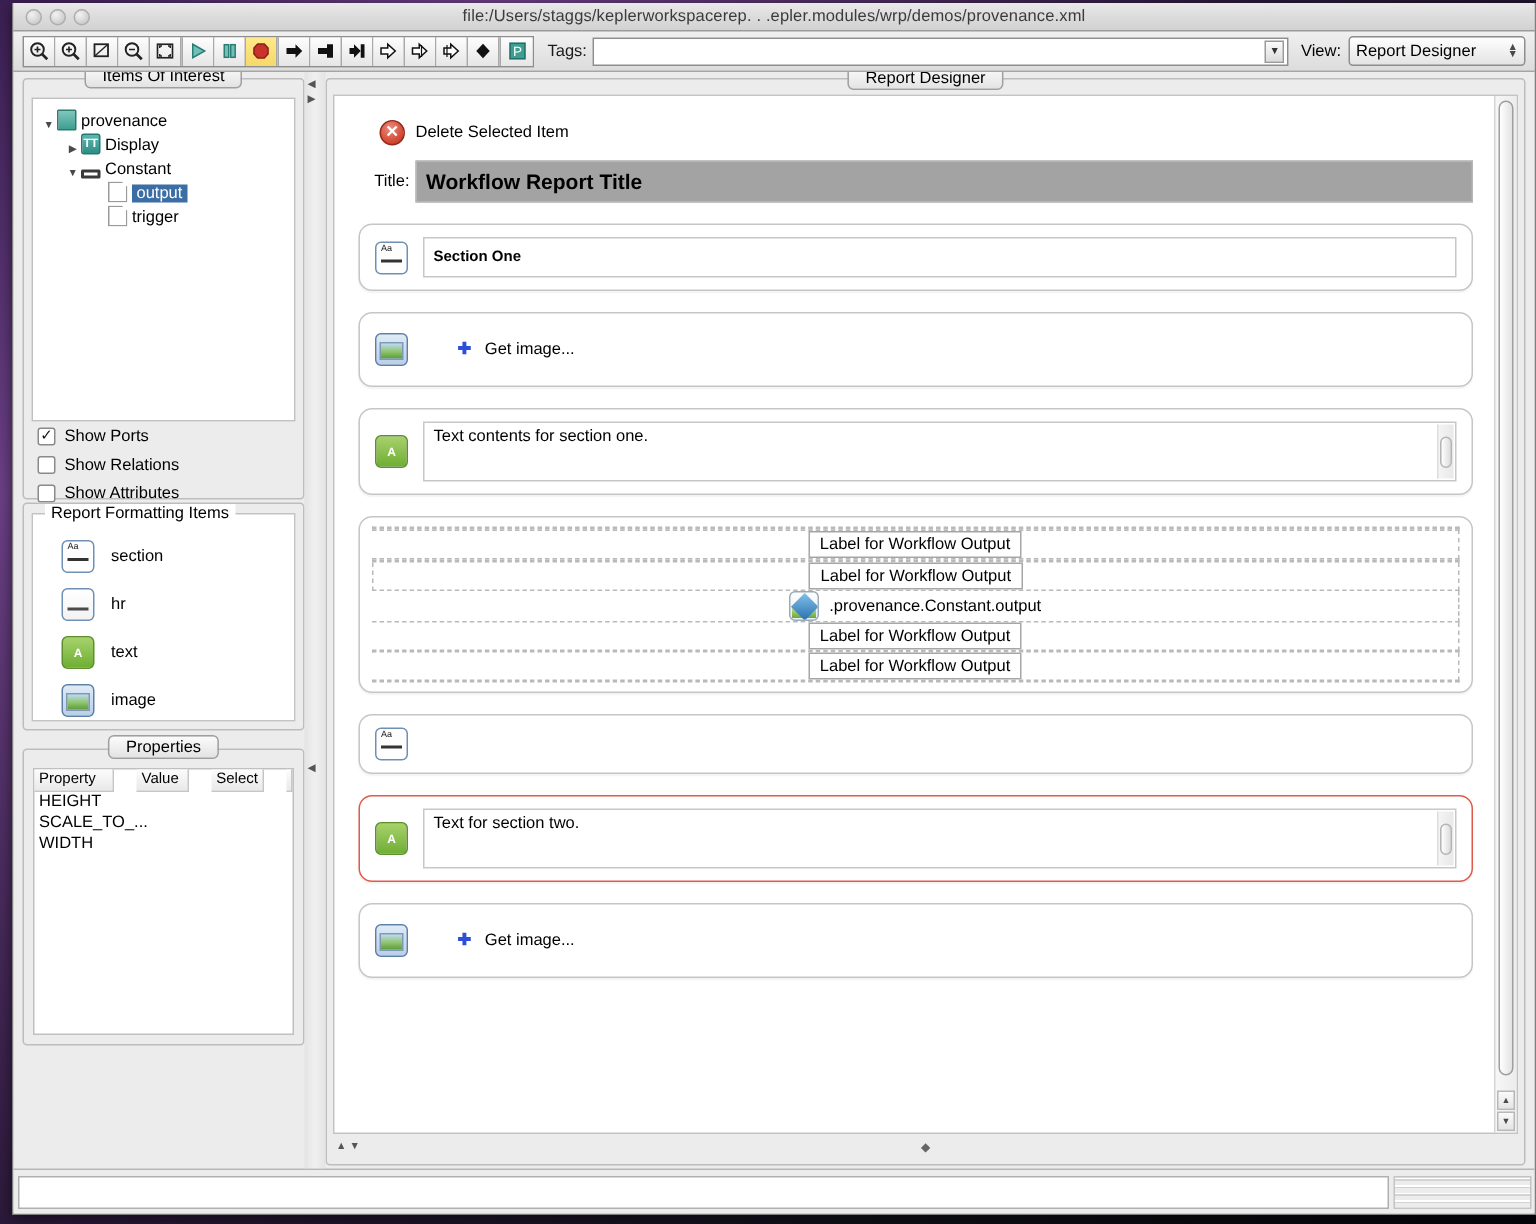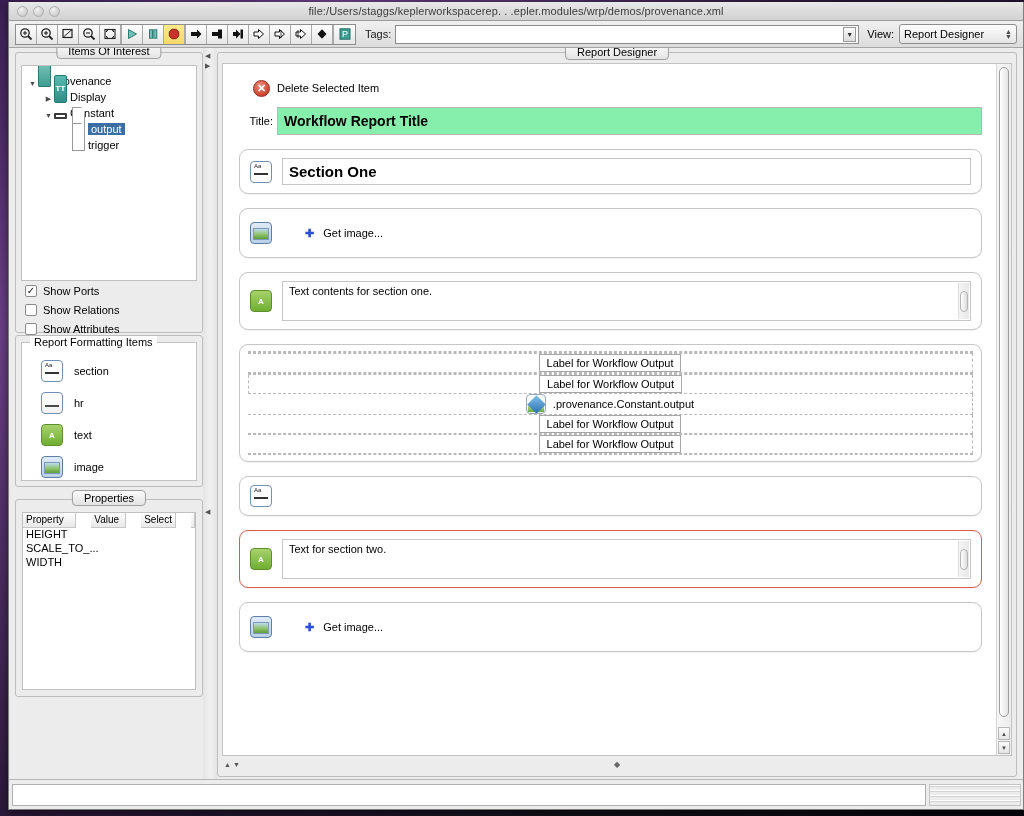--- a/index.html
+++ b/index.html
@@ -90,21 +90,21 @@
   }
   #ioi-panel { height:281px; padding:12px 5px 5px; }
   #tree {
     background:#fff; border:1px solid #c0c0c0; height:216px; overflow:hidden;
     padding:5px 3px; font-size:11px;
   }
   .tnode { display:flex; align-items:flex-end; height:16px; }
   .tw { width:11px; display:flex; justify-content:center; color:#4a4a4a; font-size:7px; }
   .tlabel { margin-left:3px; }
   .tlabel.sel { background:#3b6ea5; color:#fff; padding:0 3px; }
-  .ic { width:13px; height:28px; display:inline-block; flex:0 0 13px; }
+  .ic { width:13px; height:14px; display:inline-block; flex:0 0 13px; }
   .ic-folder { background:linear-gradient(to bottom,#7fc7bd,#3f9e92); border:1px solid #2d7a70; border-radius:1px; }
   .ic-tt {
     background:linear-gradient(to bottom,#59b9b0,#2f8f86); border:1px solid #237a71;
     border-radius:2px; color:#fff; font-size:8px; font-weight:bold;
     display:flex; align-items:center; justify-content:center; line-height:1;
   }
   .ic-const { height:6px; background:#fff; border:2px solid #3a3a3a; border-radius:1px; }
   .ic-doc {
     background:#fff; border:1px solid #9a9a9a;
     clip-path:polygon(0 0,70% 0,100% 26%,100% 100%,0 100%);
@@ -156,21 +156,21 @@
     width:17px; height:17px; border-radius:50%;
     background:radial-gradient(circle at 40% 30%,#ef8a7a,#cf4632 70%,#a8301f 100%);
     border:1px solid #93291a; color:#fff; font-size:11px; font-weight:bold;
     display:flex; align-items:center; justify-content:center; line-height:1;
   }
   .del-label { margin-left:7px; font-size:11px; }
 
   .title-row { display:flex; align-items:center; margin:0 0 14px 0; }
   .title-lbl { width:34px; text-align:right; font-size:11px; margin-right:4px; }
   .title-input {
-    flex:1; height:28px; border:1px solid #b6b6b6; background:#86efac;
+    flex:1; height:28px; border:1px solid #b6b6b6; background:#a3a3a3;
     display:flex; align-items:center; padding-left:6px;
     font-size:14px; font-weight:bold;
   }
 
   .card {
     border:1px solid #c6c6c6; border-radius:9px; background:#fff;
     margin-bottom:14px; display:flex; align-items:center;
     box-shadow:0 1px 1px rgba(0,0,0,.05);
     padding:8px 10px; position:relative;
   }
@@ -221,21 +221,21 @@
   }
   .icon-out:before{
     content:""; position:absolute; left:1px; bottom:1px; right:1px; height:8px;
     background:linear-gradient(to bottom,#cfe8a4,#6aa83b);
   }
 
   .field {
     flex:1; margin-left:10px; border:1px solid #c7c7c7; background:#fff;
     display:flex; align-items:center; padding:0 6px;
   }
-  .field.h28 { height:27px; font-size:15px; font-weight:bold; }
+  .field.h28 { height:27px; font-size:10px; font-weight:bold; }
   .field.h40 { height:40px; align-items:flex-start; padding-top:3px; font-size:11px; position:relative; }
   .vscroll-mini {
     position:absolute; right:1px; top:1px; bottom:1px; width:11px;
     background:linear-gradient(to right,#f4f4f4,#e8e8e8);
     border-left:1px solid #dcdcdc;
     display:flex; align-items:center; justify-content:center;
   }
   .vscroll-thumb {
     width:8px; height:21px; border-radius:5px;
     background:linear-gradient(to right,#fff,#dcdcdc);

